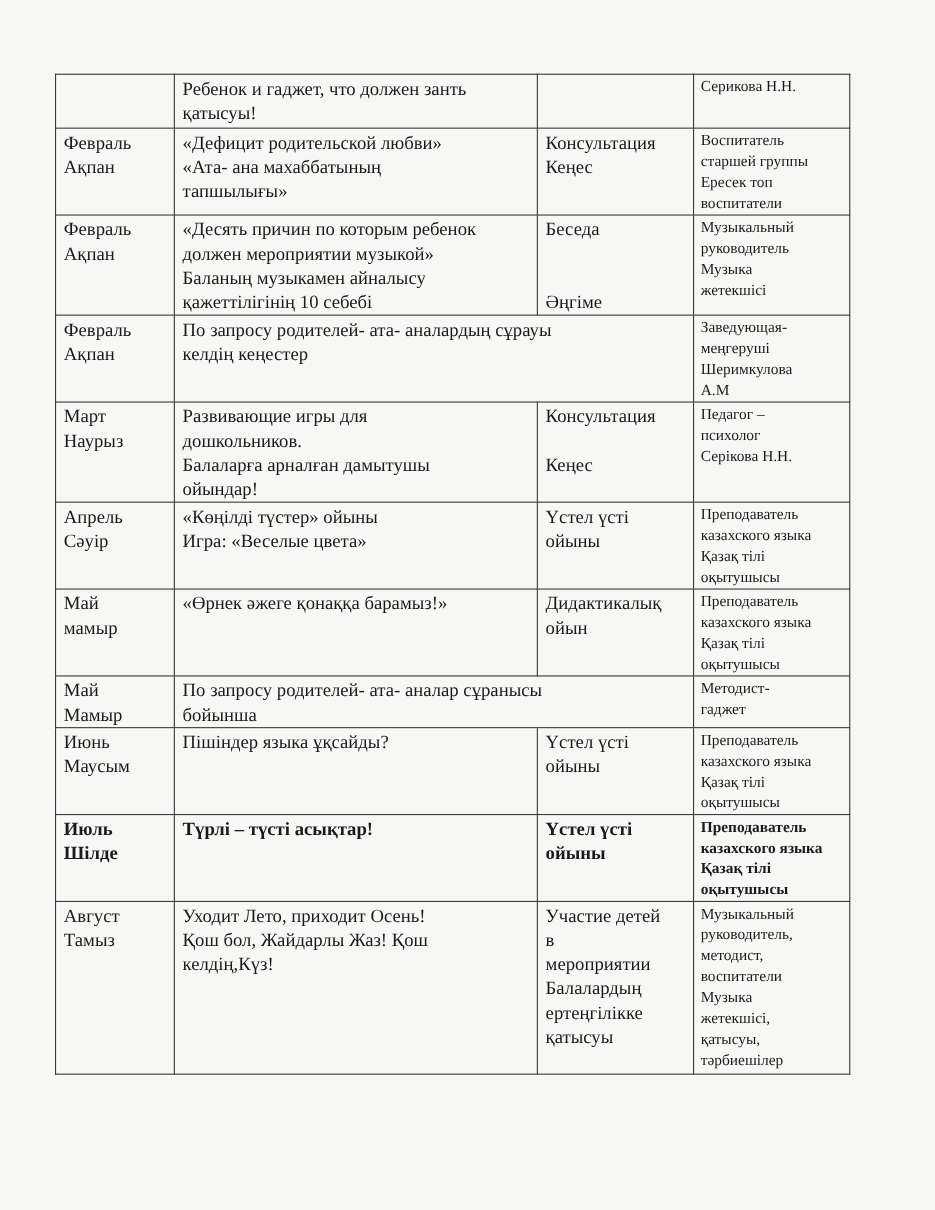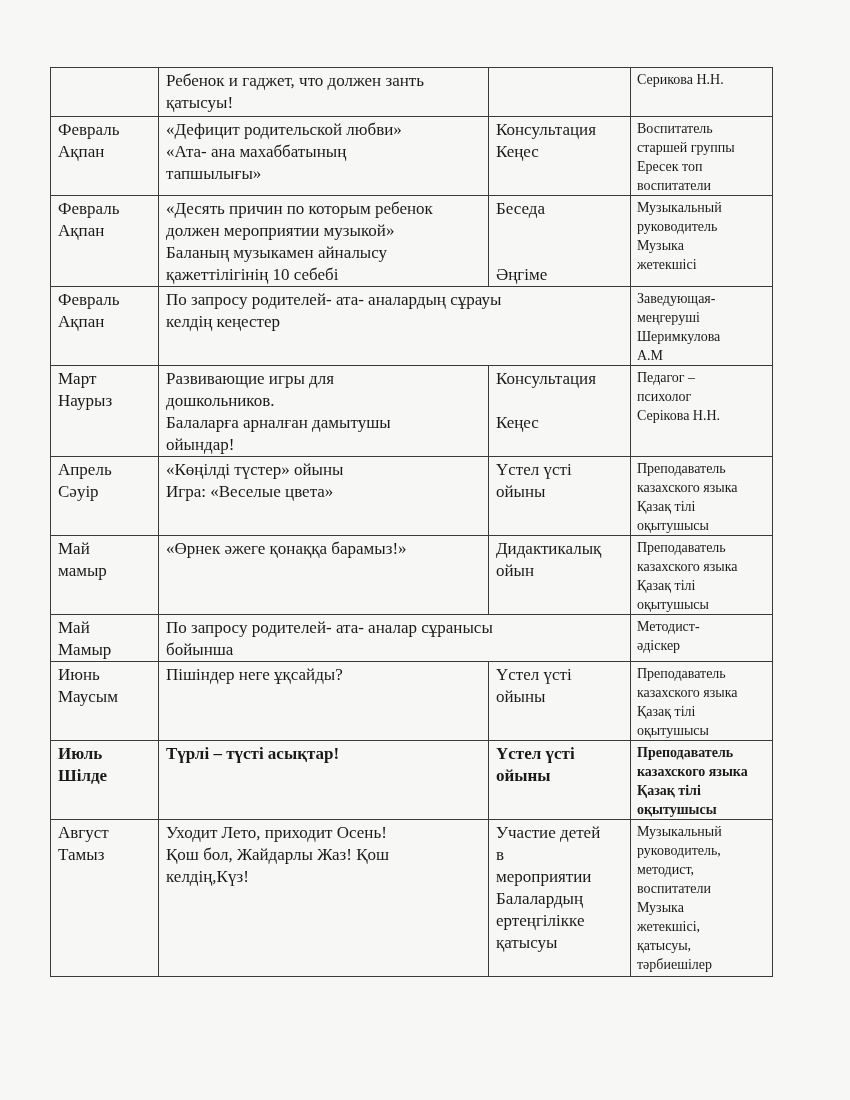--- a/index.html
+++ b/index.html
@@ -186,30 +186,30 @@
         <td>
           <span class="line">Май</span>
           <span class="line">Мамыр</span>
         </td>
         <td colspan="2">
           <span class="line">По запросу родителей- ата- аналар сұранысы</span>
           <span class="line">бойынша</span>
         </td>
         <td class="resp">
           <span class="line">Методист-</span>
-          <span class="line">әдіскер</span>
+          <span class="line">гаджет</span>
         </td>
       </tr>
       <tr style="height: 79px;">
         <td>
           <span class="line">Июнь</span>
           <span class="line">Маусым</span>
         </td>
         <td>
-          <span class="line">Пішіндер неге ұқсайды?</span>
+          <span class="line">Пішіндер языка ұқсайды?</span>
         </td>
         <td>
           <span class="line"> Үстел үсті</span>
           <span class="line">ойыны</span>
         </td>
         <td class="resp">
           <span class="line">Преподаватель</span>
           <span class="line">казахского языка</span>
           <span class="line">Қазақ тілі</span>
           <span class="line">оқытушысы</span>

